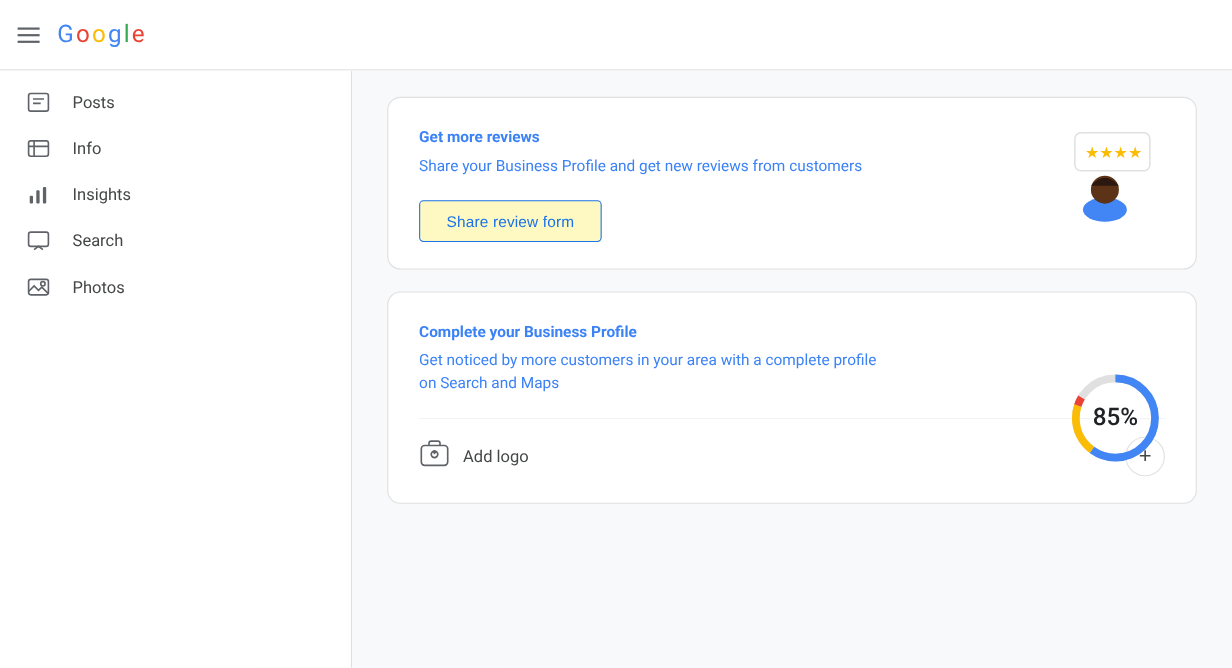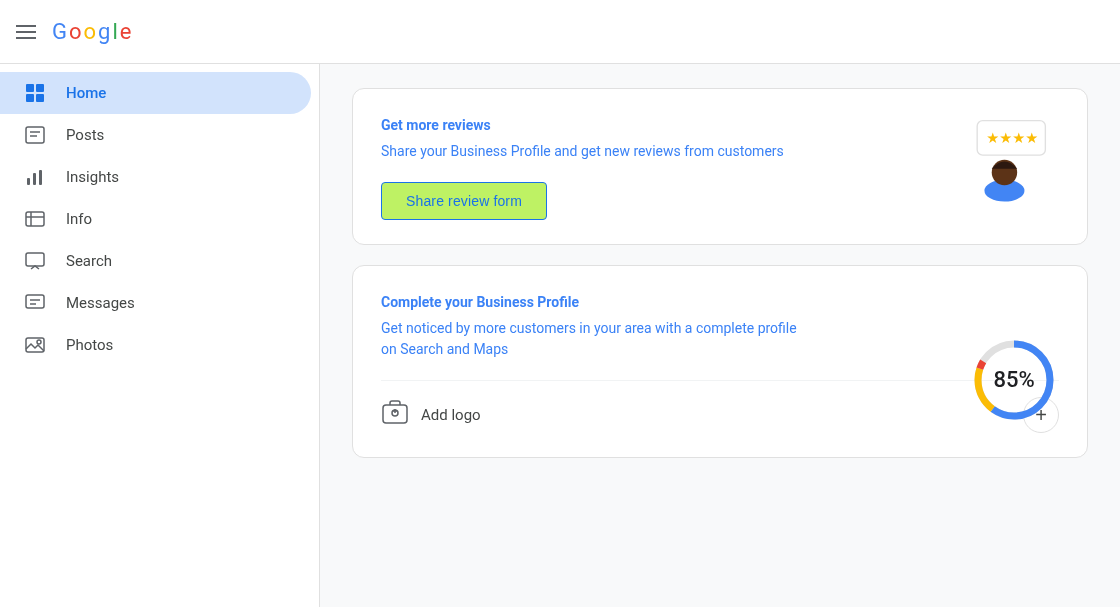--- a/index.html
+++ b/index.html
@@ -111,21 +111,21 @@
       font-size: 14px;
       color: #3b82f6;
       margin-bottom: 20px;
       max-width: 420px;
       line-height: 1.5;
     }
 
     
     .share-review-btn {
       border: 1px solid #1A73E8;
-      background: #bef264;
+      background: #fef9c3;
       color: #1A73E8;
       font-size: 14px;
       font-weight: 500;
       padding: 10px 24px;
       border-radius: 4px;
       cursor: pointer;
       letter-spacing: 0.01em;
     }
 
     
@@ -215,85 +215,64 @@
       <span class="g-green">l</span>
       <span class="g-red">e</span>
     <span></span>
   </div>
 </div>
 
 <div class="layout">
 
   <nav class="sidebar">
 
-    <div class="sidebar-item active">
-      <span class="sidebar-icon">
-        <svg width="22" height="22" viewBox="0 0 22 22" fill="none">
-          <rect x="2" y="2" width="8" height="8" rx="1" fill="#1A73E8"></rect>
-          <rect x="12" y="2" width="8" height="8" rx="1" fill="#1A73E8"></rect>
-          <rect x="2" y="12" width="8" height="8" rx="1" fill="#1A73E8"></rect>
-          <rect x="12" y="12" width="8" height="8" rx="1" fill="#1A73E8"></rect>
-        </svg>
-      </span>
-      <span>Home</span>
-    </div>
 
     <div class="sidebar-item">
       <span class="sidebar-icon">
         <svg width="22" height="22" viewBox="0 0 22 22" fill="none">
           <rect x="2" y="3" width="18" height="16" rx="2" stroke="#5f6368" stroke-width="1.5" fill="none"></rect>
           <line x1="6" y1="8" x2="16" y2="8" stroke="#5f6368" stroke-width="1.5"></line>
           <line x1="6" y1="12" x2="13" y2="12" stroke="#5f6368" stroke-width="1.5"></line>
         </svg>
       </span>
       <span>Posts</span>
     </div>
 
     <div class="sidebar-item">
       <span class="sidebar-icon">
         <svg width="22" height="22" viewBox="0 0 22 22" fill="none">
+          <rect x="2" y="4" width="18" height="14" rx="2" stroke="#5f6368" stroke-width="1.5" fill="none"></rect>
+          <line x1="2" y1="9" x2="20" y2="9" stroke="#5f6368" stroke-width="1.5"></line>
+          <line x1="7" y1="4" x2="7" y2="18" stroke="#5f6368" stroke-width="1.5"></line>
+        </svg>
+      </span>
+      <span>Info</span>
+    </div>
+
+    <div class="sidebar-item">
+      <span class="sidebar-icon">
+        <svg width="22" height="22" viewBox="0 0 22 22" fill="none">
           <rect x="3" y="12" width="3" height="7" rx="1" fill="#5f6368"></rect>
           <rect x="9" y="7" width="3" height="12" rx="1" fill="#5f6368"></rect>
           <rect x="15" y="4" width="3" height="15" rx="1" fill="#5f6368"></rect>
         </svg>
       </span>
       <span>Insights</span>
     </div>
 
     <div class="sidebar-item">
       <span class="sidebar-icon">
         <svg width="22" height="22" viewBox="0 0 22 22" fill="none">
-          <rect x="2" y="4" width="18" height="14" rx="2" stroke="#5f6368" stroke-width="1.5" fill="none"></rect>
-          <line x1="2" y1="9" x2="20" y2="9" stroke="#5f6368" stroke-width="1.5"></line>
-          <line x1="7" y1="4" x2="7" y2="18" stroke="#5f6368" stroke-width="1.5"></line>
-        </svg>
-      </span>
-      <span>Info</span>
-    </div>
-
-    <div class="sidebar-item">
-      <span class="sidebar-icon">
-        <svg width="22" height="22" viewBox="0 0 22 22" fill="none">
           <rect x="2" y="3" width="18" height="13" rx="2" stroke="#5f6368" stroke-width="1.5" fill="none"></rect>
           <path d="M7 19l4-3 4 3" stroke="#5f6368" stroke-width="1.5" fill="none"></path>
         </svg>
       </span>
       <span>Search</span>
     </div>
 
-    <div class="sidebar-item">
-      <span class="sidebar-icon">
-        <svg width="22" height="22" viewBox="0 0 22 22" fill="none">
-          <rect x="2" y="3" width="18" height="13" rx="2" stroke="#5f6368" stroke-width="1.5" fill="none"></rect>
-          <line x1="6" y1="8" x2="16" y2="8" stroke="#5f6368" stroke-width="1.5"></line>
-          <line x1="6" y1="12" x2="12" y2="12" stroke="#5f6368" stroke-width="1.5"></line>
-        </svg>
-      </span>
-      <span>Messages</span>
-    </div>
 
     <div class="sidebar-item">
       <span class="sidebar-icon">
         <svg width="22" height="22" viewBox="0 0 22 22" fill="none">
           <rect x="2" y="4" width="18" height="14" rx="2" stroke="#5f6368" stroke-width="1.5" fill="none"></rect>
           <path d="M2 15l5-5 4 4 3-3 6 6" stroke="#5f6368" stroke-width="1.5" fill="none"></path>
           <circle cx="15" cy="8" r="2" stroke="#5f6368" stroke-width="1.5" fill="none"></circle>
         </svg>
       </span>
       <span>Photos</span>

